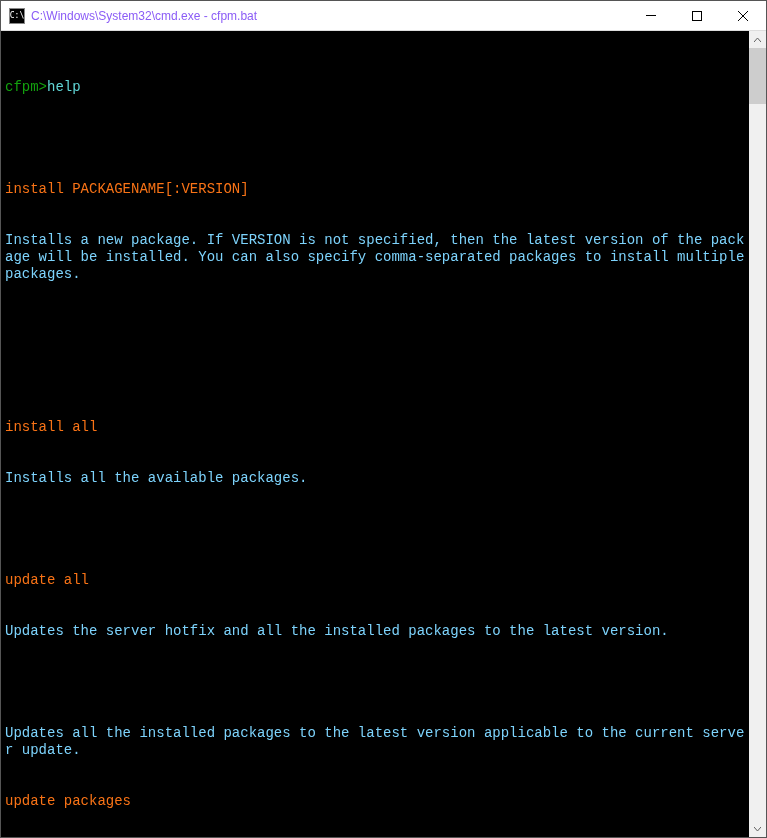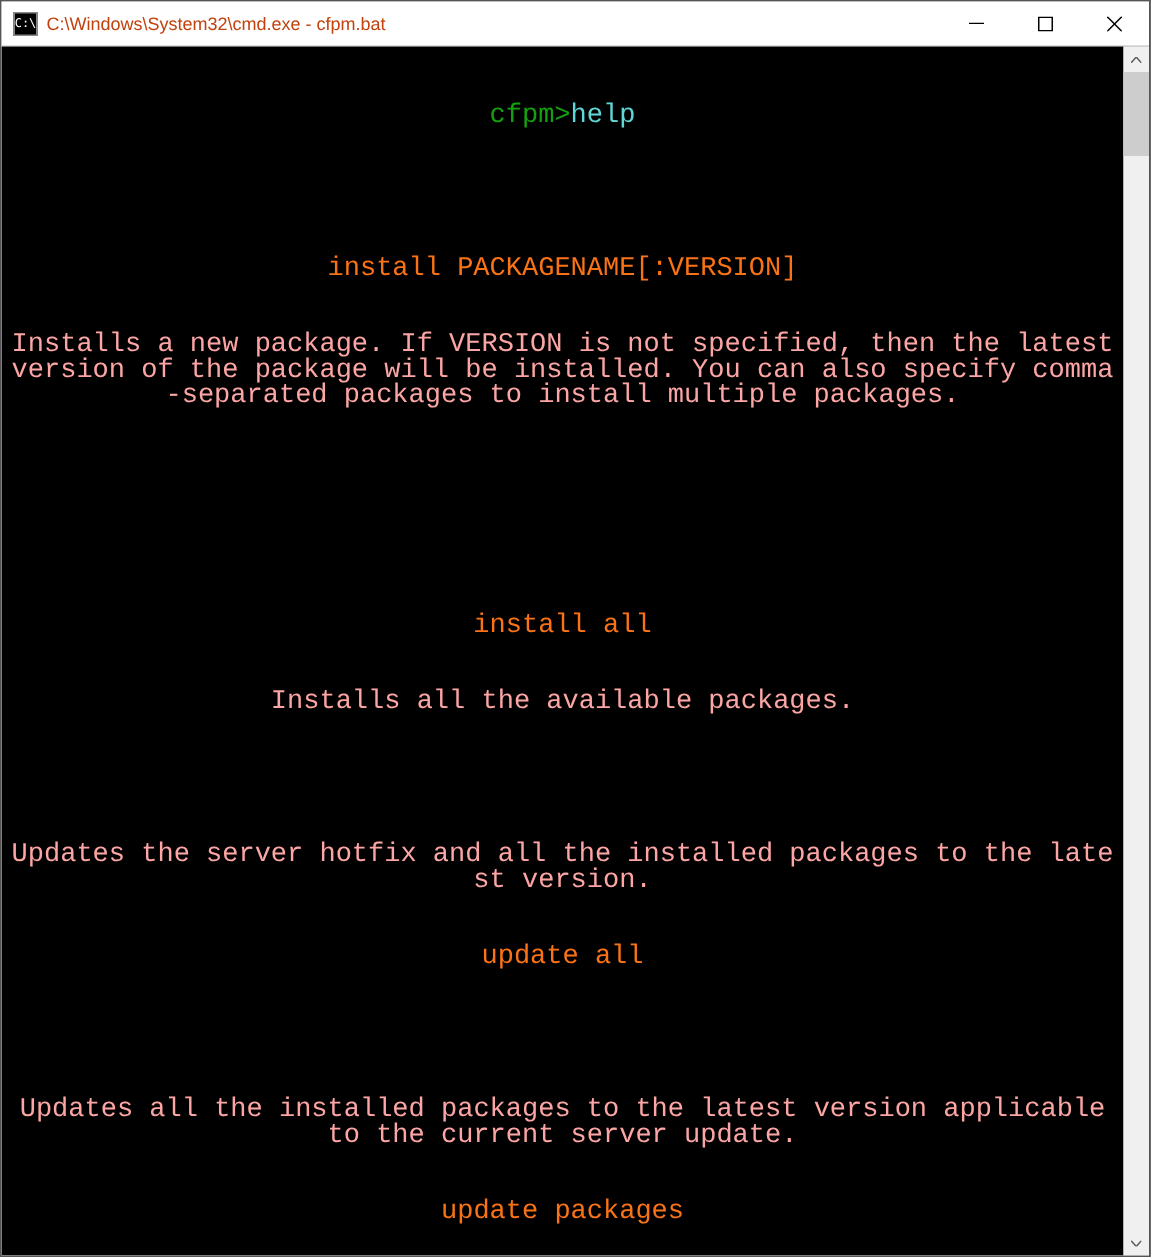--- a/index.html
+++ b/index.html
@@ -32,21 +32,21 @@
       justify-content: center;
       background: #000;
       color: #fff;
       font-size: 8px;
       font-family: monospace;
       border: 1px solid #888;
     }
     .titlebar-text {
       flex: 1;
       font-size: 12px;
-      color: #c2410c;
+      color: #8b5cf6;
       white-space: nowrap;
       overflow: hidden;
     }
     .titlebar-buttons {
       display: flex;
       height: 100%;
     }
     .titlebar-btn {
       width: 46px;
       height: 100%;
@@ -61,29 +61,28 @@
     }
     .terminal-area {
       position: relative;
       width: 100%;
       height: calc(100% - 30px);
       background: #000;
       display: flex;
     }
     .terminal-content {
       flex: 1;
-      padding: 4px 4px;
+      padding: 14px 4px;
       font-family: Consolas, 'Courier New', monospace;
-      font-size: 18px;
+      font-size: 14px;
       line-height: 17px;
       color: #c0c0c0;
       white-space: pre-wrap;
       word-break: break-all;
       overflow: hidden;
-      text-align: center;
     }
     .scrollbar {
       width: 17px;
       height: 100%;
       background: #f0f0f0;
       position: relative;
     }
     .scrollbar-arrow {
       width: 17px;
       height: 17px;
@@ -110,21 +109,21 @@
       background: #cdcdcd;
       cursor: pointer;
     }
     .scrollbar-arrow.down {
       position: absolute;
       bottom: 0;
     }
     .prompt { color: #13a10e; }
     .cmd-input { color: #61d6d6; }
     .cmd-name { color: #f97316; }
-    .desc { color: #fca5a5; }
+    .desc { color: #7dd3fc; }
     .line { display: block; }
     .blank { display: block; height: 17px; }
   </style>
 </head>
 <body>
 
 <div class="titlebar">
   <span class="titlebar-icon">C:\</span>
   <span class="titlebar-text">C:\Windows\System32\cmd.exe - cfpm.bat</span>
   <div class="titlebar-buttons">
@@ -151,22 +150,22 @@
   <div class="terminal-content">
     <span class="line"><span class="prompt">cfpm&gt;</span><span class="cmd-input">help</span></span>
     <span class="blank"></span>
     <span class="line cmd-name">install PACKAGENAME[:VERSION]</span>
     <span class="line desc">Installs a new package. If VERSION is not specified, then the latest version of the package will be installed. You can also specify comma-separated packages to install multiple packages.</span>
     <span class="blank"></span>
     <span class="blank"></span>
     <span class="line cmd-name">install all</span>
     <span class="line desc">Installs all the available packages.</span>
     <span class="blank"></span>
+    <span class="line cmd-name">update all</span>
     <span class="line desc">Updates the server hotfix and all the installed packages to the latest version.</span>
-    <span class="line cmd-name">update all</span>
     <span class="blank"></span>
     <span class="line desc">Updates all the installed packages to the latest version applicable to the current server update.</span>
     <span class="line cmd-name">update packages</span>
     <span class="blank"></span>
     
     
     
     
     
     

